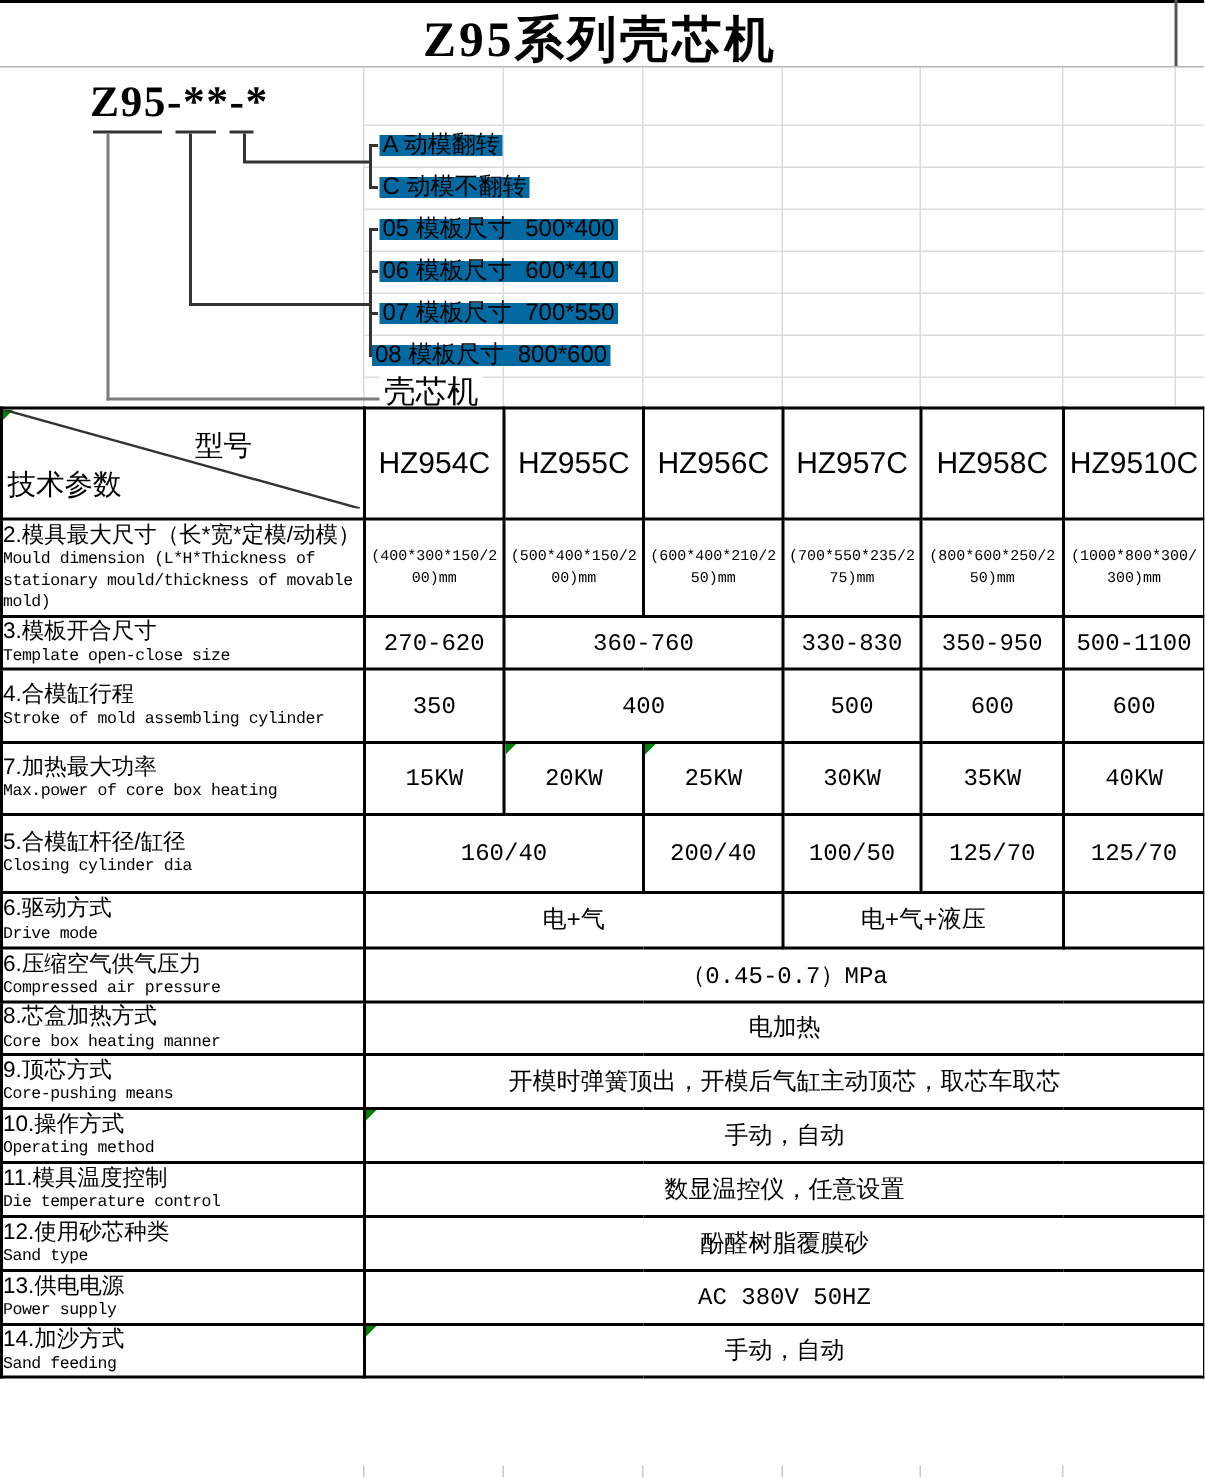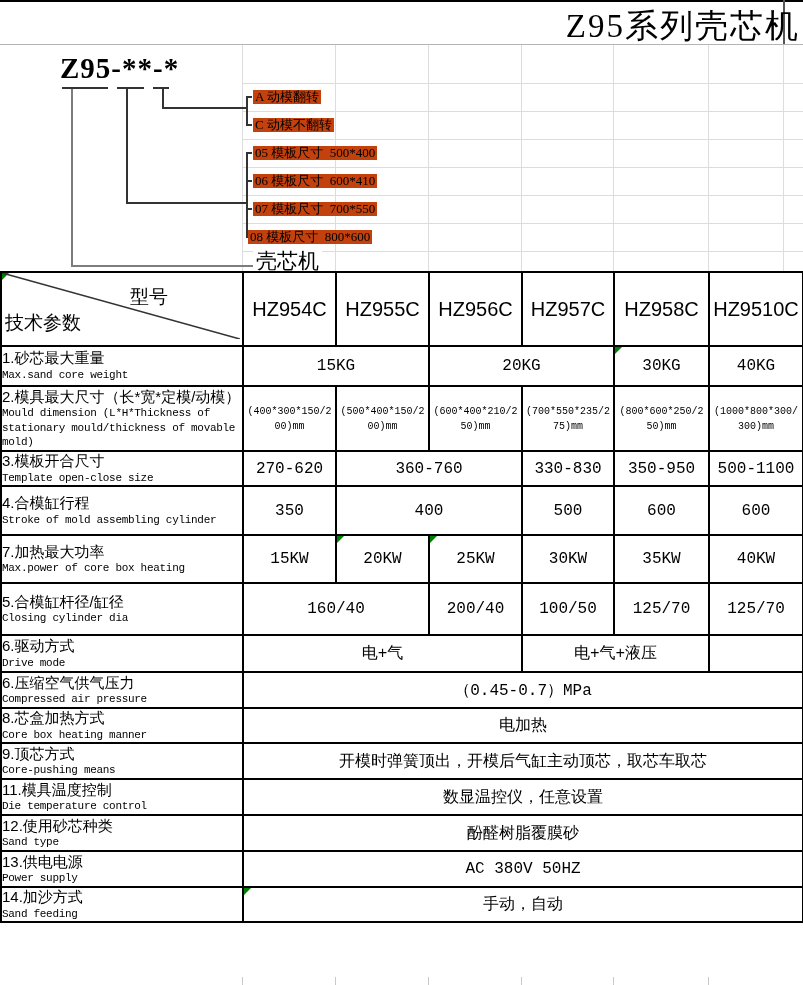--- a/index.html
+++ b/index.html
@@ -2,34 +2,34 @@
 <html><head>
 <meta charset="utf-8">
 <style>
   html,body{margin:0;padding:0;background:#fff}
   .page{position:relative;width:803px;height:985px;background:#fff;overflow:hidden;
         font-family:"Liberation Sans","DejaVu Sans",sans-serif;color:#000}
   
   .t-top{position:absolute;left:0;top:0;width:803px;height:2px;background:#000}
   .t-right{position:absolute;left:783px;top:0;width:2px;height:44px;background:#555}
   .t-bottom{position:absolute;left:0;top:44px;width:803px;height:1px;background:#b4b4b4}
-  .title{position:absolute;left:0;top:4px;width:800px;text-align:right;
-         font-family:"Liberation Serif","DejaVu Serif",serif;font-weight:normal;
+  .title{position:absolute;left:0;top:4px;width:800px;text-align:center;
+         font-family:"Liberation Serif","DejaVu Serif",serif;font-weight:bold;
          font-size:33px;letter-spacing:2px;white-space:nowrap}
   
   .gv{position:absolute;top:45px;height:226px;width:1px;background:#dcdcdc}
   .gh{position:absolute;left:242px;width:561px;height:1px;background:#dcdcdc}
   .gs{position:absolute;top:977px;height:8px;width:1px;background:#c9c9c9}
   
   .code{position:absolute;left:60px;top:52px;font-family:"Liberation Serif","DejaVu Serif",serif;
         font-weight:bold;font-size:29px;letter-spacing:1px;white-space:nowrap}
   .ln{position:absolute;background:#333}
   .lng{position:absolute;background:#7d7d7d}
-  .dtext{position:absolute;font-size:13px;line-height:14px;background:#c2410c;padding:0 2px;
-         white-space:pre;font-family:Liberation Serif, serif}
+  .dtext{position:absolute;font-size:16px;line-height:14px;background:#0369a1;padding:0 2px;
+         white-space:pre;font-family:Liberation Sans, sans-serif}
   .base{position:absolute;left:253px;top:247px;font-size:21px;background:#fff;padding:0 3px;white-space:nowrap}
   
   .spec{position:absolute;left:0;top:271px;border-collapse:collapse;table-layout:fixed;width:802px}
   .spec td{border:2px solid #000;padding:0;position:relative;vertical-align:middle;overflow:hidden}
   .label{text-align:left;padding:1px 1px 1px 3px}
   .zh{font-size:15px;line-height:1.25;white-space:nowrap}
   .en{font-family:"Liberation Mono","DejaVu Sans Mono",monospace;font-size:11px;
       letter-spacing:-0.3px;line-height:1.3}
   .val{text-align:center;font-family:"Liberation Mono","DejaVu Sans Mono",monospace;font-size:16px}
   .sm span{display:block;font-size:10px;word-break:break-all;line-height:1.5;padding:0 2px;text-align:center}
@@ -122,30 +122,20 @@
         <span class="c-bot">技术参数</span>
       </td>
       <td class="hdr">HZ954C</td>
       <td class="hdr">HZ955C</td>
       <td class="hdr">HZ956C</td>
       <td class="hdr">HZ957C</td>
       <td class="hdr">HZ958C</td>
       <td class="hdr">HZ9510C</td>
     </tr>
 
-    <tr style="height:40px">
-      <td class="label">
-        <div class="zh">1.砂芯最大重量</div>
-        <div class="en">Max.sand core weight</div>
-      </td>
-      <td class="val" colspan="2">15KG</td>
-      <td class="val" colspan="2">20KG</td>
-      <td class="val"><i class="mark"></i><span>30KG</span></td>
-      <td class="val">40KG</td>
-    </tr>
 
     <tr style="height:65px">
       <td class="label">
         <div class="zh">2.模具最大尺寸（长*宽*定模/动模）</div>
         <div class="en">Mould dimension (L*H*Thickness  of stationary mould/thickness of movable mold)</div>
       </td>
       <td class="val sm">
             <span>(400*300*150/200)mm</span>
           </td>
       <td class="val sm">
@@ -241,20 +231,27 @@
     </tr>
 
     <tr style="height:36px">
       <td class="label">
         <div class="zh">9.顶芯方式</div>
         <div class="en">Core-pushing means</div>
       </td>
       <td class="val" colspan="6">开模时弹簧顶出，开模后气缸主动顶芯，取芯车取芯</td>
     </tr>
 
+    <tr style="height:36px">
+      <td class="label">
+        <div class="zh">10.操作方式</div>
+        <div class="en">Operating method</div>
+      </td>
+      <td class="val" colspan="6"><i class="mark"></i><span>手动，自动</span></td>
+    </tr>
 
     <tr style="height:36px">
       <td class="label">
         <div class="zh">11.模具温度控制</div>
         <div class="en">Die temperature control</div>
       </td>
       <td class="val" colspan="6">数显温控仪，任意设置</td>
     </tr>
 
     <tr style="height:36px">

